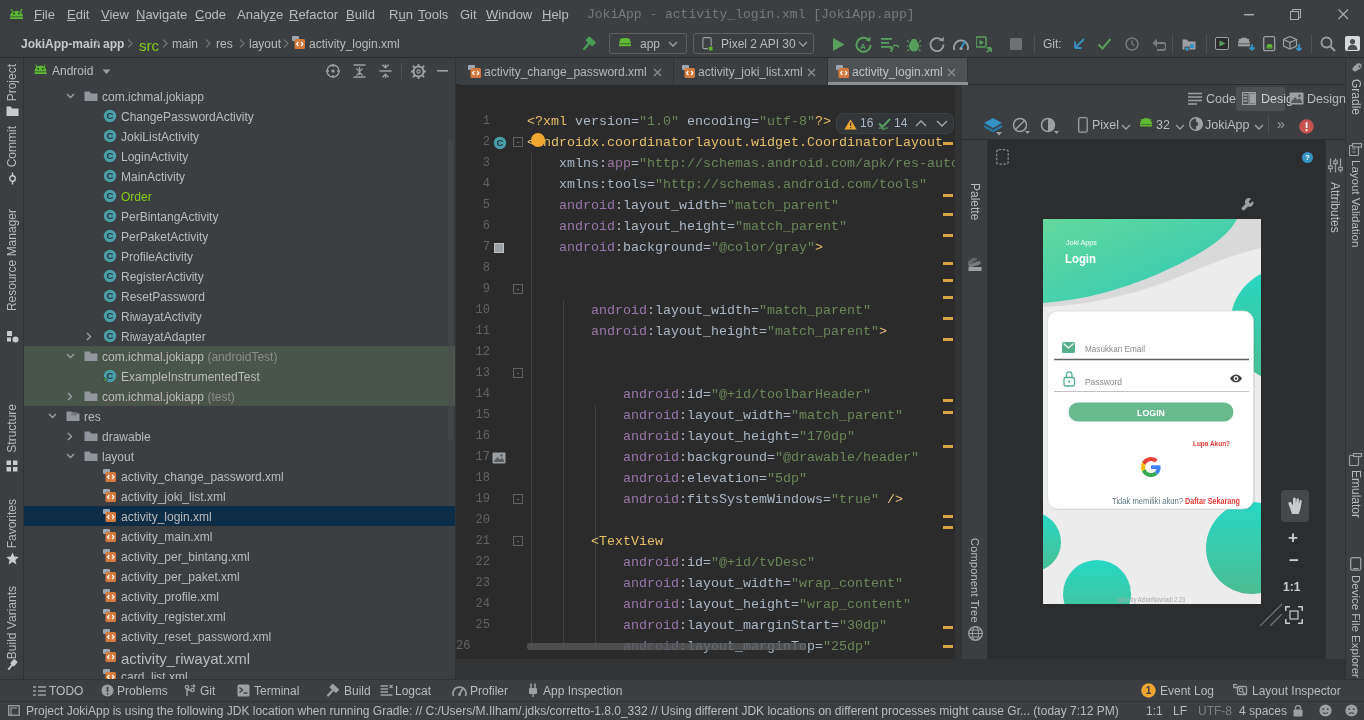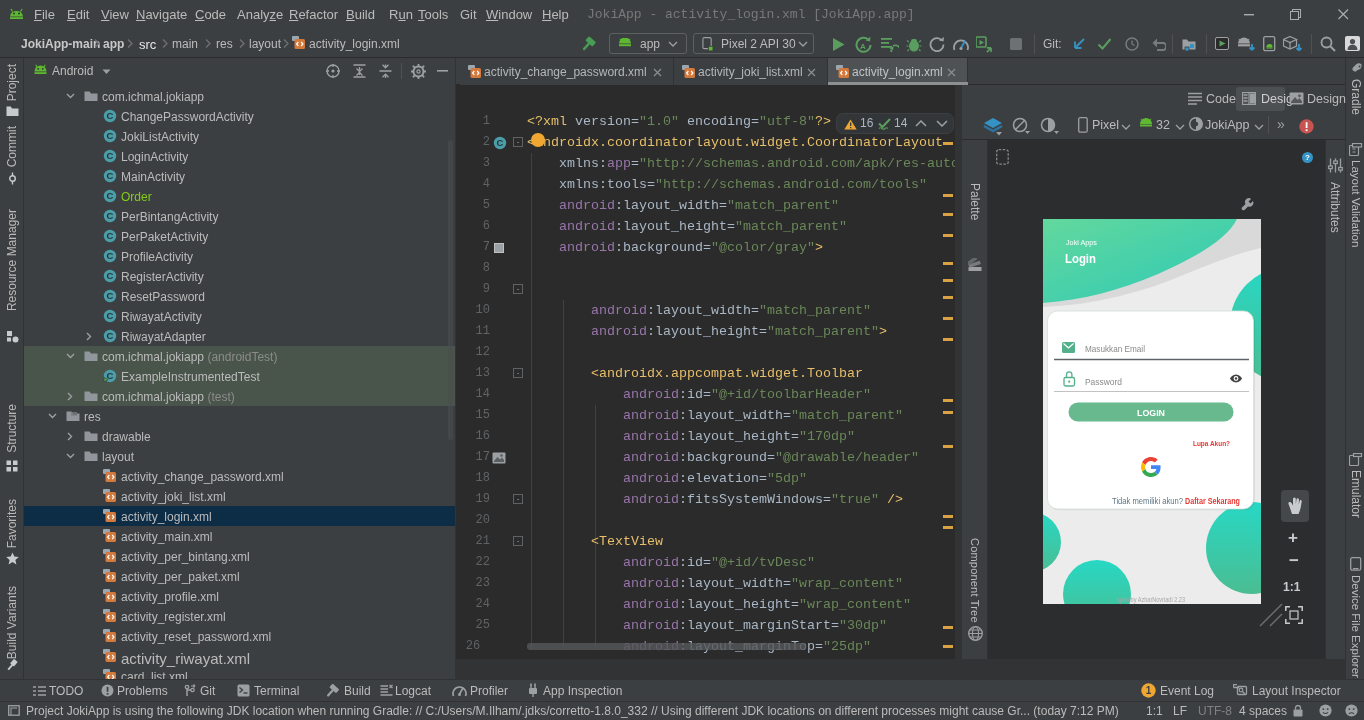--- a/index.html
+++ b/index.html
@@ -34,21 +34,21 @@
 <svg class="a" style="left:1290px;top:9px" width="12" height="11" viewBox="0 0 12 11">
     <rect x="2.5" y="0.5" width="8" height="8" fill="none" stroke="#aaadb0"></rect>
     <rect x="0.5" y="2.5" width="8" height="8" fill="#3c3f41" stroke="#aaadb0"></rect>
   </svg>
 <svg class="a" style="left:1338px;top:9px" width="11" height="11" viewBox="0 0 11 11">
     <path d="M0.5 0.5 L10 10 M10 0.5 L0.5 10" stroke="#aaadb0" stroke-width="1.2"></path>
   </svg>
 <div class="a" style="left:0px;top:28px;width:1364px;height:30px;background:#3c3f41;border-bottom:1px solid #2b2b2b;"></div>
 <div class="a" style="left:21px;top:37px;font-size:12px;color:#c8c8c8;white-space:nowrap;font-weight:bold;">JokiApp-main</div>
 <div class="a" style="left:103px;top:37px;font-size:12px;color:#c8c8c8;white-space:nowrap;font-weight:bold;">app</div>
-<div class="a" style="left:139px;top:37px;font-size:13px;color:#e5e5e5;white-space:nowrap;font-weight:normal;">src</div>
+<div class="a" style="left:139px;top:37px;font-size:15px;color:#84cc16;white-space:nowrap;font-weight:normal;">src</div>
 <div class="a" style="left:172px;top:37px;font-size:12px;color:#bbbbbb;white-space:nowrap;font-weight:normal;">main</div>
 <div class="a" style="left:216px;top:37px;font-size:12px;color:#bbbbbb;white-space:nowrap;font-weight:normal;">res</div>
 <div class="a" style="left:249px;top:37px;font-size:12px;color:#bbbbbb;white-space:nowrap;font-weight:normal;">layout</div>
 <svg class="a" style="left:94px;top:39px" width="6" height="9" viewBox="0 0 6 9">
     <path d="M1 0.5 L5 4.5 L1 8.5" stroke="#6e7173" stroke-width="1.3" fill="none"></path>
   </svg>
 <svg class="a" style="left:127px;top:39px" width="6" height="9" viewBox="0 0 6 9">
     <path d="M1 0.5 L5 4.5 L1 8.5" stroke="#6e7173" stroke-width="1.3" fill="none"></path>
   </svg>
 <svg class="a" style="left:162px;top:39px" width="6" height="9" viewBox="0 0 6 9">
@@ -570,21 +570,20 @@
 <div class="a" style="left:0;top:173px;width:34px;height:21px;line-height:21px;text-align:right;color:#606366;font-family:'Liberation Mono',monospace;font-size:12px;">8</div>
 <div class="a" style="left:71px;top:173px;width:428px;height:21px;line-height:21px;font-family:'Liberation Mono',monospace;font-size:13.33px;white-space:nowrap;"></div>
 <div class="a" style="left:0;top:194px;width:34px;height:21px;line-height:21px;text-align:right;color:#606366;font-family:'Liberation Mono',monospace;font-size:12px;">9</div>
 <div class="a" style="left:0;top:215px;width:34px;height:21px;line-height:21px;text-align:right;color:#606366;font-family:'Liberation Mono',monospace;font-size:12px;">10</div>
 <div class="a" style="left:71px;top:215px;width:428px;height:21px;line-height:21px;font-family:'Liberation Mono',monospace;font-size:13.33px;white-space:nowrap;">&nbsp;&nbsp;&nbsp;&nbsp;&nbsp;&nbsp;&nbsp;&nbsp;<span style="color:#9876aa">android</span><span style="color:#a9b7c6">:layout_width=</span><span style="color:#6a8759">"match_parent"</span></div>
 <div class="a" style="left:0;top:236px;width:34px;height:21px;line-height:21px;text-align:right;color:#606366;font-family:'Liberation Mono',monospace;font-size:12px;">11</div>
 <div class="a" style="left:71px;top:236px;width:428px;height:21px;line-height:21px;font-family:'Liberation Mono',monospace;font-size:13.33px;white-space:nowrap;">&nbsp;&nbsp;&nbsp;&nbsp;&nbsp;&nbsp;&nbsp;&nbsp;<span style="color:#9876aa">android</span><span style="color:#a9b7c6">:layout_height=</span><span style="color:#6a8759">"match_parent"</span><span style="color:#e8bf6a">&gt;</span></div>
 <div class="a" style="left:0;top:257px;width:34px;height:21px;line-height:21px;text-align:right;color:#606366;font-family:'Liberation Mono',monospace;font-size:12px;">12</div>
 <div class="a" style="left:71px;top:257px;width:428px;height:21px;line-height:21px;font-family:'Liberation Mono',monospace;font-size:13.33px;white-space:nowrap;"></div>
 <div class="a" style="left:0;top:278px;width:34px;height:21px;line-height:21px;text-align:right;color:#606366;font-family:'Liberation Mono',monospace;font-size:12px;">13</div>
-<div class="a" style="left:71px;top:278px;width:428px;height:21px;line-height:21px;font-family:'Liberation Mono',monospace;font-size:13.33px;white-space:nowrap;">&nbsp;&nbsp;&nbsp;&nbsp;&nbsp;&nbsp;&nbsp;&nbsp;<span style="color:#e8bf6a">&lt;androidx.appcompat.widget.Toolbar</span></div>
 <div class="a" style="left:0;top:299px;width:34px;height:21px;line-height:21px;text-align:right;color:#606366;font-family:'Liberation Mono',monospace;font-size:12px;">14</div>
 <div class="a" style="left:71px;top:299px;width:428px;height:21px;line-height:21px;font-family:'Liberation Mono',monospace;font-size:13.33px;white-space:nowrap;">&nbsp;&nbsp;&nbsp;&nbsp;&nbsp;&nbsp;&nbsp;&nbsp;&nbsp;&nbsp;&nbsp;&nbsp;<span style="color:#9876aa">android</span><span style="color:#a9b7c6">:id=</span><span style="color:#6a8759">"@+id/toolbarHeader"</span></div>
 <div class="a" style="left:0;top:320px;width:34px;height:21px;line-height:21px;text-align:right;color:#606366;font-family:'Liberation Mono',monospace;font-size:12px;">15</div>
 <div class="a" style="left:71px;top:320px;width:428px;height:21px;line-height:21px;font-family:'Liberation Mono',monospace;font-size:13.33px;white-space:nowrap;">&nbsp;&nbsp;&nbsp;&nbsp;&nbsp;&nbsp;&nbsp;&nbsp;&nbsp;&nbsp;&nbsp;&nbsp;<span style="color:#9876aa">android</span><span style="color:#a9b7c6">:layout_width=</span><span style="color:#6a8759">"match_parent"</span></div>
 <div class="a" style="left:0;top:341px;width:34px;height:21px;line-height:21px;text-align:right;color:#606366;font-family:'Liberation Mono',monospace;font-size:12px;">16</div>
 <div class="a" style="left:71px;top:341px;width:428px;height:21px;line-height:21px;font-family:'Liberation Mono',monospace;font-size:13.33px;white-space:nowrap;">&nbsp;&nbsp;&nbsp;&nbsp;&nbsp;&nbsp;&nbsp;&nbsp;&nbsp;&nbsp;&nbsp;&nbsp;<span style="color:#9876aa">android</span><span style="color:#a9b7c6">:layout_height=</span><span style="color:#6a8759">"170dp"</span></div>
 <div class="a" style="left:0;top:362px;width:34px;height:21px;line-height:21px;text-align:right;color:#606366;font-family:'Liberation Mono',monospace;font-size:12px;">17</div>
 <div class="a" style="left:71px;top:362px;width:428px;height:21px;line-height:21px;font-family:'Liberation Mono',monospace;font-size:13.33px;white-space:nowrap;">&nbsp;&nbsp;&nbsp;&nbsp;&nbsp;&nbsp;&nbsp;&nbsp;&nbsp;&nbsp;&nbsp;&nbsp;<span style="color:#9876aa">android</span><span style="color:#a9b7c6">:background=</span><span style="color:#6a8759">"@drawable/header"</span></div>
 <div class="a" style="left:0;top:383px;width:34px;height:21px;line-height:21px;text-align:right;color:#606366;font-family:'Liberation Mono',monospace;font-size:12px;">18</div>
 <div class="a" style="left:71px;top:383px;width:428px;height:21px;line-height:21px;font-family:'Liberation Mono',monospace;font-size:13.33px;white-space:nowrap;">&nbsp;&nbsp;&nbsp;&nbsp;&nbsp;&nbsp;&nbsp;&nbsp;&nbsp;&nbsp;&nbsp;&nbsp;<span style="color:#9876aa">android</span><span style="color:#a9b7c6">:elevation=</span><span style="color:#6a8759">"5dp"</span></div>
@@ -595,21 +594,21 @@
 <div class="a" style="left:0;top:446px;width:34px;height:21px;line-height:21px;text-align:right;color:#606366;font-family:'Liberation Mono',monospace;font-size:12px;">21</div>
 <div class="a" style="left:71px;top:446px;width:428px;height:21px;line-height:21px;font-family:'Liberation Mono',monospace;font-size:13.33px;white-space:nowrap;">&nbsp;&nbsp;&nbsp;&nbsp;&nbsp;&nbsp;&nbsp;&nbsp;<span style="color:#e8bf6a">&lt;TextView</span></div>
 <div class="a" style="left:0;top:467px;width:34px;height:21px;line-height:21px;text-align:right;color:#606366;font-family:'Liberation Mono',monospace;font-size:12px;">22</div>
 <div class="a" style="left:71px;top:467px;width:428px;height:21px;line-height:21px;font-family:'Liberation Mono',monospace;font-size:13.33px;white-space:nowrap;">&nbsp;&nbsp;&nbsp;&nbsp;&nbsp;&nbsp;&nbsp;&nbsp;&nbsp;&nbsp;&nbsp;&nbsp;<span style="color:#9876aa">android</span><span style="color:#a9b7c6">:id=</span><span style="color:#6a8759">"@+id/tvDesc"</span></div>
 <div class="a" style="left:0;top:488px;width:34px;height:21px;line-height:21px;text-align:right;color:#606366;font-family:'Liberation Mono',monospace;font-size:12px;">23</div>
 <div class="a" style="left:71px;top:488px;width:428px;height:21px;line-height:21px;font-family:'Liberation Mono',monospace;font-size:13.33px;white-space:nowrap;">&nbsp;&nbsp;&nbsp;&nbsp;&nbsp;&nbsp;&nbsp;&nbsp;&nbsp;&nbsp;&nbsp;&nbsp;<span style="color:#9876aa">android</span><span style="color:#a9b7c6">:layout_width=</span><span style="color:#6a8759">"wrap_content"</span></div>
 <div class="a" style="left:0;top:509px;width:34px;height:21px;line-height:21px;text-align:right;color:#606366;font-family:'Liberation Mono',monospace;font-size:12px;">24</div>
 <div class="a" style="left:71px;top:509px;width:428px;height:21px;line-height:21px;font-family:'Liberation Mono',monospace;font-size:13.33px;white-space:nowrap;">&nbsp;&nbsp;&nbsp;&nbsp;&nbsp;&nbsp;&nbsp;&nbsp;&nbsp;&nbsp;&nbsp;&nbsp;<span style="color:#9876aa">android</span><span style="color:#a9b7c6">:layout_height=</span><span style="color:#6a8759">"wrap_content"</span></div>
 <div class="a" style="left:0;top:530px;width:34px;height:21px;line-height:21px;text-align:right;color:#606366;font-family:'Liberation Mono',monospace;font-size:12px;">25</div>
 <div class="a" style="left:71px;top:530px;width:428px;height:21px;line-height:21px;font-family:'Liberation Mono',monospace;font-size:13.33px;white-space:nowrap;">&nbsp;&nbsp;&nbsp;&nbsp;&nbsp;&nbsp;&nbsp;&nbsp;&nbsp;&nbsp;&nbsp;&nbsp;<span style="color:#9876aa">android</span><span style="color:#a9b7c6">:layout_marginStart=</span><span style="color:#6a8759">"30dp"</span></div>
-<div class="a" style="left:0;top:551px;width:34px;height:21px;line-height:21px;text-align:center;color:#606366;font-family:'Liberation Mono',monospace;font-size:12px;">26</div>
+<div class="a" style="left:0;top:551px;width:34px;height:21px;line-height:21px;text-align:left;color:#606366;font-family:'Liberation Mono',monospace;font-size:12px;">26</div>
 <div class="a" style="left:71px;top:551px;width:428px;height:21px;line-height:21px;font-family:'Liberation Mono',monospace;font-size:13.33px;white-space:nowrap;">&nbsp;&nbsp;&nbsp;&nbsp;&nbsp;&nbsp;&nbsp;&nbsp;&nbsp;&nbsp;&nbsp;&nbsp;<span style="color:#9876aa">android</span><span style="color:#a9b7c6">:layout_marginTop=</span><span style="color:#6a8759">"25dp"</span></div>
 </div>
 <svg class="a" style="left:493px;top:136px" width="14" height="14" viewBox="0 0 14 14">
     <circle cx="7" cy="7" r="6.2" fill="#4b9da9"></circle>
     <text x="7" y="10.4" text-anchor="middle" font-size="9.5" font-weight="bold" fill="#233739" font-family="Liberation Sans">C</text>
   </svg>
 <div class="a" style="left:494px;top:243px;width:10px;height:10px;background:#9aa0a6;border:1px solid #c0c0c0;"></div>
 <svg class="a" style="left:492px;top:452px" width="14" height="12" viewBox="0 0 14 12">
     <rect x="0.5" y="0.5" width="13" height="11" rx="1" fill="#9da0a3"></rect>
     <path d="M2 9 L5.5 5 L8 7.5 L10 5.5 L12 8 L12 10 L2 10 Z" fill="#5a5e60"></path>

